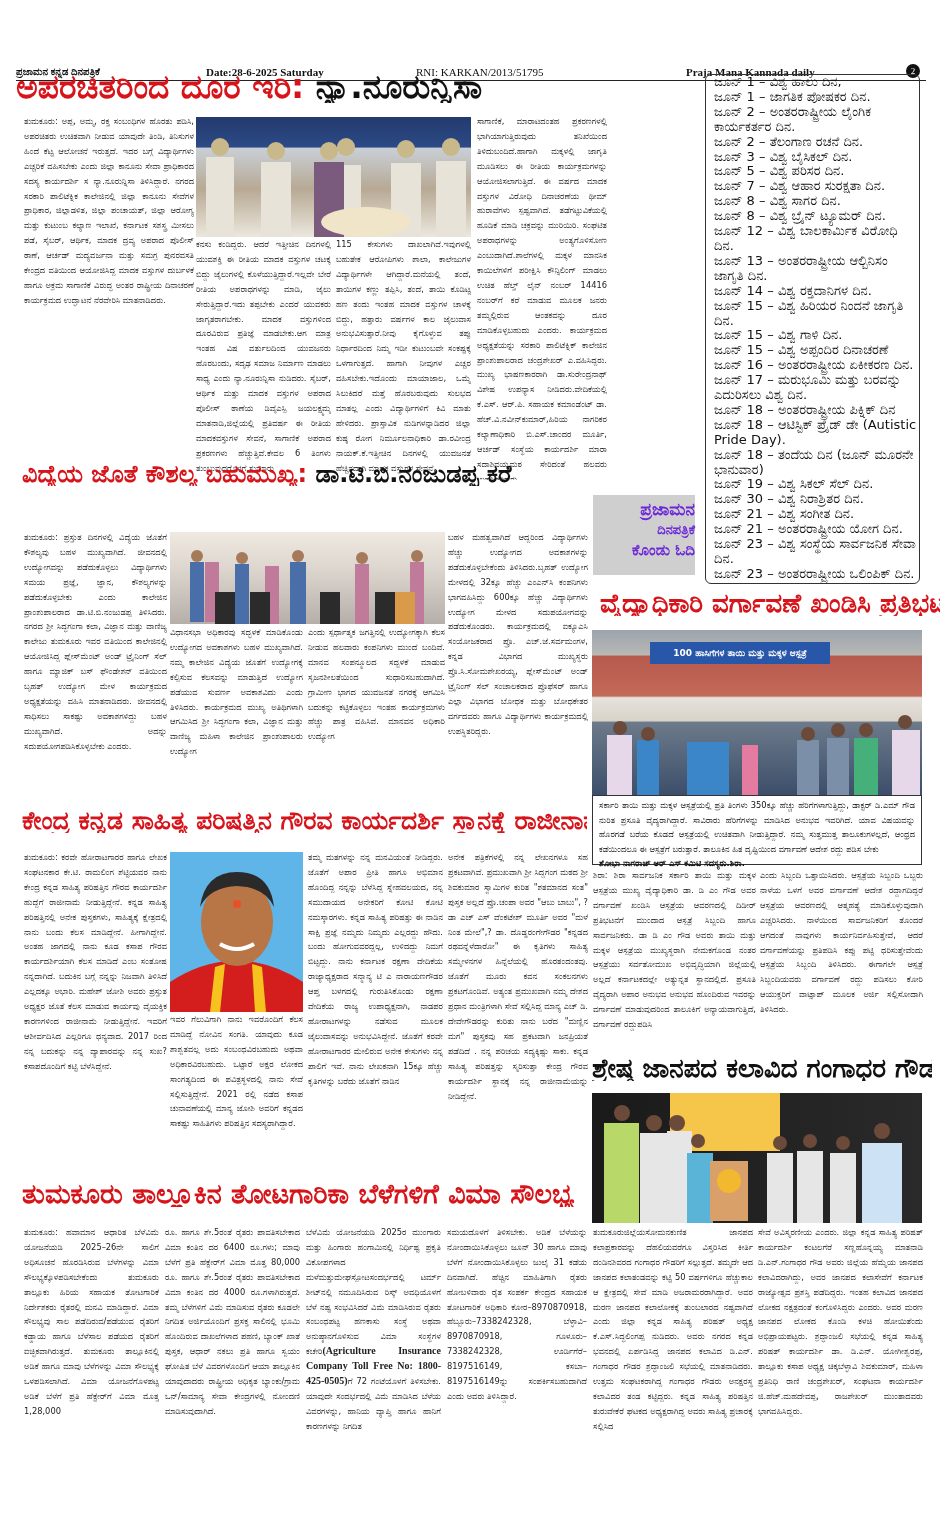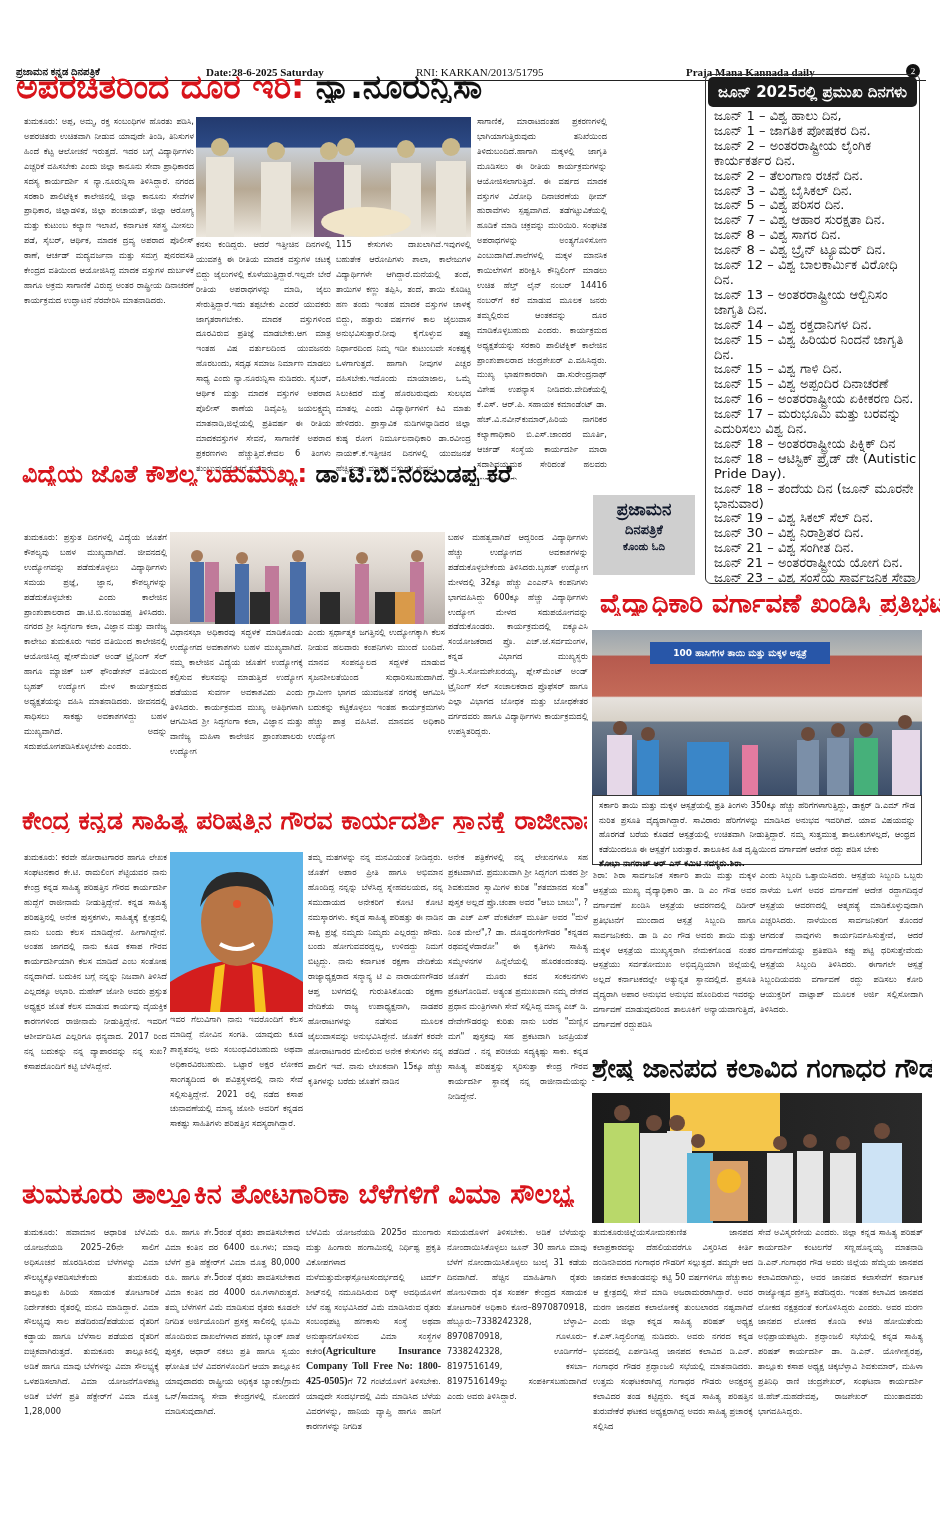--- a/index.html
+++ b/index.html
@@ -12,21 +12,21 @@
 .masthead .name{width:220px;text-align:left;font-weight:bold}
 .masthead .pg{width:14px;height:14px;border-radius:50%;background:#111;color:#fff;font-size:9px;text-align:center;line-height:14px}
 .hl{font-weight:bold;white-space:nowrap;overflow:hidden;line-height:1}
 .red{color:#d8141b}
 .blk{color:#111}
 .col{font-size:8.3px;line-height:14.9px;text-align:justify;overflow:hidden;color:#222}
 .photo{overflow:hidden}
 .box{border:1.5px solid #333;border-radius:6px;overflow:hidden}
 .boxhead{background:#1c1c1c;color:#fff;font-weight:bold;font-size:15px;text-align:center;padding:6px 4px;border-radius:5px;margin:2px}
 .june li{list-style:none;font-size:13px;line-height:14.9px;padding-left:8px;color:#111}
-.promo{background:#cfcfcf;text-align:center;font-weight:bold;color:#0f172a}
+.promo{background:#cfcfcf;text-align:right;font-weight:bold;color:#6d28d9}
 .caption{font-size:8.3px;line-height:14.6px;border:1.5px solid #333;padding:2px 6px;text-align:justify}
 </style>
 </head>
 <body>
 
 <div class="abs masthead">
   <span class="logo">ಪ್ರಜಾಮನ ಕನ್ನಡ ದಿನಪತ್ರಿಕೆ</span>
   <span class="date">Date:28-6-2025 Saturday</span>
   <span class="rni">RNI: KARKAN/2013/51795</span>
   <span class="name">Praja Mana Kannada daily</span>
@@ -59,21 +59,20 @@
         <circle cx="255" cy="30" r="9"></circle>
       </g>
     <ellipse cx="170" cy="105" rx="45" ry="15" fill="#f1e5c9"></ellipse>
   </svg>
 </div>
 <div class="abs col" style="top:237px;left:196px;width:135px;height:243px">ಕನಸು ಕಂಡಿದ್ದರು. ಆದರೆ ಇತ್ತೀಚಿನ ದಿನಗಳಲ್ಲಿ ಯುವಶಕ್ತಿ ಈ ರೀತಿಯ ಮಾದಕ ವಸ್ತುಗಳ ಚಟಕ್ಕೆ ಬಿದ್ದು ಜೈಲುಗಳಲ್ಲಿ ಕೊಳೆಯುತ್ತಿದ್ದಾರೆ.ಇಲ್ಲವೇ ಬೇರೆ ರೀತಿಯ ಅಪರಾಧಗಳನ್ನು ಮಾಡಿ, ಜೈಲು ಸೇರುತ್ತಿದ್ದಾರೆ.ಇದು ತಪ್ಪಬೇಕು ಎಂದರೆ ಯುವಕರು ಜಾಗೃತರಾಗಬೇಕು. ಮಾದಕ ವಸ್ತುಗಳಿಂದ ದೂರವಿರುವ ಪ್ರತಿಜ್ಞೆ ಮಾಡಬೇಕು.ಆಗ ಮಾತ್ರ ಇಂತಹ ವಿಷ ವರ್ತುಲದಿಂದ ಯುವಜನರು ಹೊರಬಂದು, ಸದೃಢ ಸಮಾಜ ನಿರ್ಮಾಣ ಮಾಡಲು ಸಾಧ್ಯ ಎಂದು ನ್ಯಾ.ನೂರುನ್ನಿಸಾ ನುಡಿದರು. ಸೈಬರ್, ಆರ್ಥಿಕ ಮತ್ತು ಮಾದಕ ವಸ್ತುಗಳ ಅಪರಾದ ಪೊಲೀಸ್ ಠಾಣೆಯ ಡಿವೈಎಸ್ಪಿ ಜಯಲಕ್ಷ್ಮಮ್ಮ ಮಾತನಾಡಿ,ಜಿಲ್ಲೆಯಲ್ಲಿ ಪ್ರತಿವರ್ಷ ಈ ರೀತಿಯ ಮಾದಕವಸ್ತುಗಳ ಸೇವನೆ, ಸಾಗಾಣಿಕೆ ಅಪರಾದ ಪ್ರಕರಣಗಳು ಹೆಚ್ಚುತ್ತಿವೆ.ಕೇವಲ 6 ತಿಂಗಳು ತುಂಬುವುದರೊಳಗೆ ಸುಮಾರು</div>
 <div class="abs col" style="top:237px;left:336px;width:135px;height:243px">115 ಕೇಸುಗಳು ದಾಖಲಾಗಿವೆ.ಇವುಗಳಲ್ಲಿ ಬಹುತೇಕ ಆರೋಪಿಗಳು ಶಾಲಾ, ಕಾಲೇಜುಗಳ ವಿದ್ಯಾರ್ಥಿಗಳೇ ಆಗಿದ್ದಾರೆ.ಮನೆಯಲ್ಲಿ ತಂದೆ, ತಾಯಿಗಳ ಕಣ್ಣು ತಪ್ಪಿಸಿ, ತಂದೆ, ತಾಯಿ ಕೊಡಿಟ್ಟ ಹಣ ತಂದು ಇಂತಹ ಮಾದಕ ವಸ್ತುಗಳ ಚಾಳಕ್ಕೆ ಬಿದ್ದು, ಹತ್ತಾರು ವರ್ಷಗಳ ಕಾಲ ಜೈಲುವಾಸ ಅನುಭವಿಸುತ್ತಾರೆ.ನೀವು ಕೈಗೊಳ್ಳುವ ತಪ್ಪು ನಿರ್ಧಾರದಿಂದ ನಿಮ್ಮ ಇಡೀ ಕುಟುಂಬವೇ ಸಂಕಷ್ಟಕ್ಕೆ ಒಳಗಾಗುತ್ತದೆ. ಹಾಗಾಗಿ ನೀವುಗಳ ಎಚ್ಚರ ವಹಿಸಬೇಕು.ಇದೊಂದು ಮಾಯಾಜಾಲ, ಒಮ್ಮೆ ಸಿಲುಕಿದರೆ ಮತ್ತೆ ಹೊರಬರುವುದು ಸುಲಭದ ಮಾತಲ್ಲ ಎಂದು ವಿದ್ಯಾರ್ಥಿಗಳಿಗೆ ಕಿವಿ ಮಾತು ಹೇಳಿದರು. ಪ್ರಾಸ್ತಾವಿಕ ನುಡಿಗಳನ್ನಾಡಿದರ ಜಿಲ್ಲಾ ಕುಷ್ಠ ರೋಗ ನಿರ್ಮೂಲನಾಧಿಕಾರಿ ಡಾ.ರವೀಂದ್ರ ನಾಯಕ್.ಕೆ.ಇತ್ತೀಚಿನ ದಿನಗಳಲ್ಲಿ ಯುವಜನತೆ ಹೆಚ್ಚಿನದಾಗಿ ಮಾದಕ ವಸ್ತುಗಳ ಸೇವನೆ,</div>
 <div class="abs col" style="top:114px;left:477px;width:130px;height:366px">ಸಾಗಾಣಿಕೆ, ಮಾರಾಟದಂತಹ ಪ್ರಕರಣಗಳಲ್ಲಿ ಭಾಗಿಯಾಗುತ್ತಿರುವುದು ತನಿಖೆಯಿಂದ ತಿಳಿದುಬಂದಿದೆ.ಹಾಗಾಗಿ ಮಕ್ಕಳಲ್ಲಿ ಜಾಗೃತಿ ಮೂಡಿಸಲು ಈ ರೀತಿಯ ಕಾರ್ಯಕ್ರಮಗಳನ್ನು ಆಯೋಜಿಸಲಾಗುತ್ತಿದೆ. ಈ ವರ್ಷದ ಮಾದಕ ವಸ್ತುಗಳ ವಿರೋಧಿ ದಿನಾಚರಣೆಯ ಥೀಮ್ ಹುರಾವೆಗಳು ಸ್ಪಷ್ಟವಾಗಿದೆ. ತಡೆಗಟ್ಟುವಿಕೆಯಲ್ಲಿ ಹೂಡಿಕೆ ಮಾಡಿ ಚಕ್ರವನ್ನು ಮುರಿಯಿರಿ. ಸಂಘಟಿತ ಅಪರಾಧಗಳನ್ನು ಅಂತ್ಯಗೊಳಿಸೋಣ ಎಂಬುದಾಗಿದೆ.ಶಾಲೆಗಳಲ್ಲಿ ಮಕ್ಕಳ ಮಾನಸಿಕ ಕಾಯಿಲೆಗಳಿಗೆ ಪರೀಕ್ಷಿಸಿ ಕೌನ್ಸಿಲಿಂಗ್ ಮಾಡಲು ಉಚಿತ ಹೆಲ್ತ್ ಲೈನ್ ನಂಬರ್ 14416 ನಂಬರ್‌ಗೆ ಕರೆ ಮಾಡುವ ಮೂಲಕ ಜನರು ತಮ್ಮಲ್ಲಿರುವ ಆಂತಕವನ್ನು ದೂರ ಮಾಡಿಕೊಳ್ಳಬಹುದು ಎಂದರು. ಕಾರ್ಯಕ್ರಮದ ಅಧ್ಯಕ್ಷತೆಯನ್ನು ಸರಕಾರಿ ಪಾಲಿಟೆಕ್ನಿಕ್ ಕಾಲೇಜಿನ ಪ್ರಾಂಶುಪಾಲರಾದ ಚಂದ್ರಶೇಖರ್ ಎ.ವಹಿಸಿದ್ದರು. ಮುಖ್ಯ ಭಾಷಣಕಾರರಾಗಿ ಡಾ.ಸುರೇಂದ್ರನಾಥ್ ವಿಶೇಷ ಉಪನ್ಯಾಸ ನೀಡಿದರು.ವೇದಿಕೆಯಲ್ಲಿ ಕೆ.ಎಸ್. ಆರ್.ಪಿ. ಸಹಾಯಕ ಕಮಾಂಡೆಂಟ್ ಡಾ. ಹೆಚ್.ವಿ.ನವೀನ್‌ಕುಮಾರ್,ಹಿರಿಯ ನಾಗರಿಕರ ಕಲ್ಯಾಣಾಧಿಕಾರಿ ಬಿ.ಎಸ್.ಚಾಂದರ ಮೂರ್ತಿ, ಆರ್ಚಡ್ ಸಂಸ್ಥೆಯ ಕಾರ್ಯದರ್ಶಿ ಮಾರಾ ಸದಾಶಿವಯ್ಯಮಠ ಸೇರಿದಂತೆ ಹಲವರು ಉಪಸ್ಥಿತರಿದ್ದರು.</div>
 
 <div class="abs box" style="top:74px;left:705px;width:215px;height:510px">
-  <div class="boxhead">ಜೂನ್ 2025ರಲ್ಲಿ ಪ್ರಮುಖ ದಿನಗಳು</div>
   <ul class="june" id="june-list">
       <li>ಜೂನ್ 1 – ವಿಶ್ವ ಹಾಲು ದಿನ,</li>
       <li>ಜೂನ್ 1 – ಜಾಗತಿಕ ಪೋಷಕರ ದಿನ.</li>
       <li>ಜೂನ್ 2 – ಅಂತರರಾಷ್ಟ್ರೀಯ ಲೈಂಗಿಕ ಕಾರ್ಯಕರ್ತರ ದಿನ.</li>
       <li>ಜೂನ್ 2 – ತೆಲಂಗಾಣ ರಚನೆ ದಿನ.</li>
       <li>ಜೂನ್ 3 – ವಿಶ್ವ ಬೈಸಿಕಲ್ ದಿನ.</li>
       <li>ಜೂನ್ 5 – ವಿಶ್ವ ಪರಿಸರ ದಿನ.</li>
       <li>ಜೂನ್ 7 – ವಿಶ್ವ ಆಹಾರ ಸುರಕ್ಷತಾ ದಿನ.</li>
       <li>ಜೂನ್ 8 – ವಿಶ್ವ ಸಾಗರ ದಿನ.</li>
       <li>ಜೂನ್ 8 – ವಿಶ್ವ ಬ್ರೈನ್ ಟ್ಯೂಮರ್ ದಿನ.</li>
@@ -101,21 +100,21 @@
     </ul>
 </div>
 
 <div class="abs hl" style="top:462px;left:22px;width:570px;font-size:24px">
   <span class="red">ವಿದ್ಯೆಯ ಜೊತೆ ಕೌಶಲ್ಯ ಬಹುಮುಖ್ಯ:</span>
   <span class="blk">ಡಾ.ಟಿ.ಬಿ.ನಂಜುಡಪ್ಪ ಕರೆ</span>
 </div>
 <div class="abs promo" style="top:495px;left:593px;width:102px;height:80px;padding-top:4px">
   <div style="font-size:17px">ಪ್ರಜಾಮನ</div>
   <div style="font-size:13px;margin-top:3px">ದಿನಪತ್ರಿಕೆ</div>
-  <div style="font-size:10px;margin-top:3px">ಕೊಂಡು ಓದಿ</div>
+  <div style="font-size:15px;margin-top:3px">ಕೊಂಡು ಓದಿ</div>
 </div>
 <div class="abs col" style="top:530px;left:24px;width:143px;height:270px">ತುಮಕೂರು: ಪ್ರಸ್ತುತ ದಿನಗಳಲ್ಲಿ ವಿದ್ಯೆಯ ಜೊತೆಗೆ ಕೌಶಲ್ಯವು ಬಹಳ ಮುಖ್ಯವಾಗಿದೆ. ಜೀವನದಲ್ಲಿ ಉದ್ಯೋಗವನ್ನು ಪಡೆದುಕೊಳ್ಳಲು ವಿದ್ಯಾರ್ಥಿಗಳು ಸಮಯ ಪ್ರಜ್ಞೆ, ಜ್ಞಾನ, ಕೌಶಲ್ಯಗಳನ್ನು ಪಡೆದುಕೊಳ್ಳಬೇಕು ಎಂದು ಕಾಲೇಜಿನ ಪ್ರಾಂಶುಪಾಲರಾದ ಡಾ.ಟಿ.ಬಿ.ನಂಜುಡಪ್ಪ ತಿಳಿಸಿದರು. ನಗರದ ಶ್ರೀ ಸಿದ್ಧಗಂಗಾ ಕಲಾ, ವಿಜ್ಞಾನ ಮತ್ತು ವಾಣಿಜ್ಯ ಕಾಲೇಜು ತುಮಕೂರು ಇವರ ವತಿಯಿಂದ ಕಾಲೇಜಿನಲ್ಲಿ ಆಯೋಜಿಸಿದ್ದ ಪ್ಲೇಸ್‌ಮೆಂಟ್ ಅಂಡ್ ಟ್ರೈನಿಂಗ್ ಸೆಲ್ ಹಾಗೂ ಮ್ಯಾಜಿಕ್ ಬಸ್ ಫೌಂಡೇಶನ್ ವತಿಯಿಂದ ಬೃಹತ್ ಉದ್ಯೋಗ ಮೇಳ ಕಾರ್ಯಕ್ರಮದ ಅಧ್ಯಕ್ಷತೆಯನ್ನು ವಹಿಸಿ ಮಾತನಾಡಿದರು. ಜೀವನದಲ್ಲಿ ಸಾಧಿಸಲು ಸಾಕಷ್ಟು ಅವಕಾಶಗಳಿದ್ದು ಬಹಳ ಮುಖ್ಯವಾಗಿದೆ. ಅದನ್ನು ಸದುಪಯೋಗಪಡಿಸಿಕೊಳ್ಳಬೇಕು ಎಂದರು.</div>
 <div class="abs photo" style="top:532px;left:170px;width:275px;height:92px;background:linear-gradient(180deg,#efe9e2 0%,#ddd6cf 40%,#b6aea8 100%)">
   <svg width="275" height="92">
     <g fill="#4a6ea8">
         <rect x="20" y="30" width="14" height="60"></rect>
         <rect x="65" y="32" width="14" height="60"></rect>
         <rect x="120" y="30" width="16" height="62"></rect>
       </g>
     <g fill="#c07a9a">

